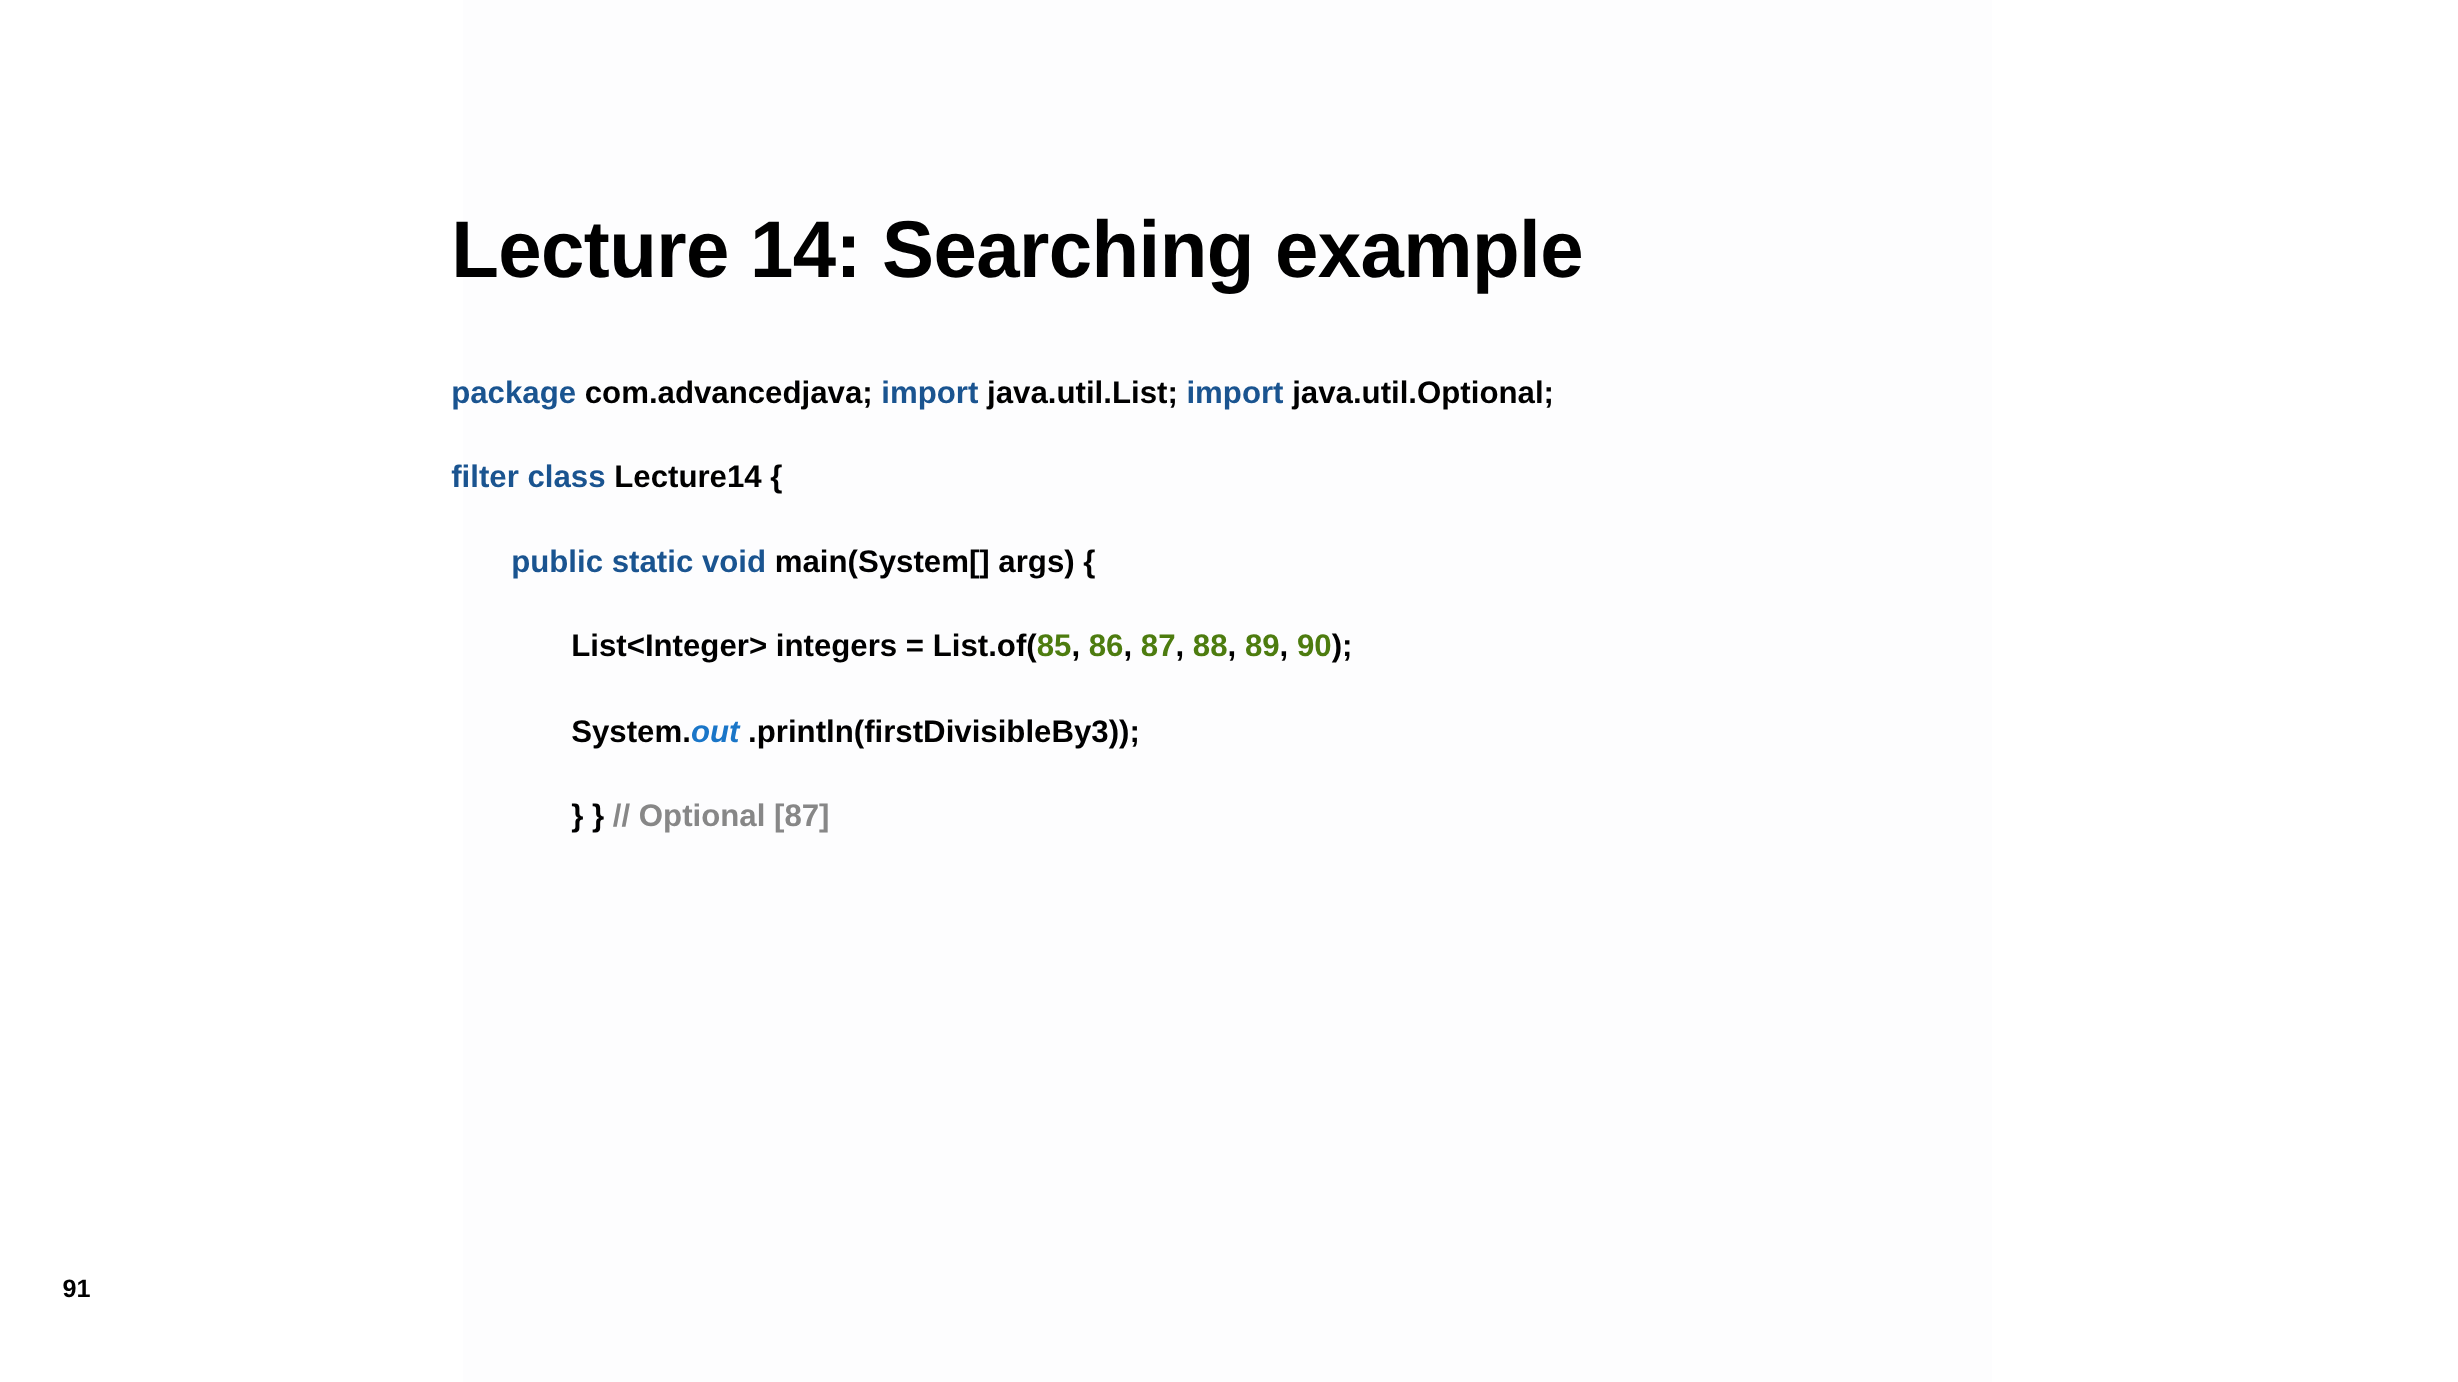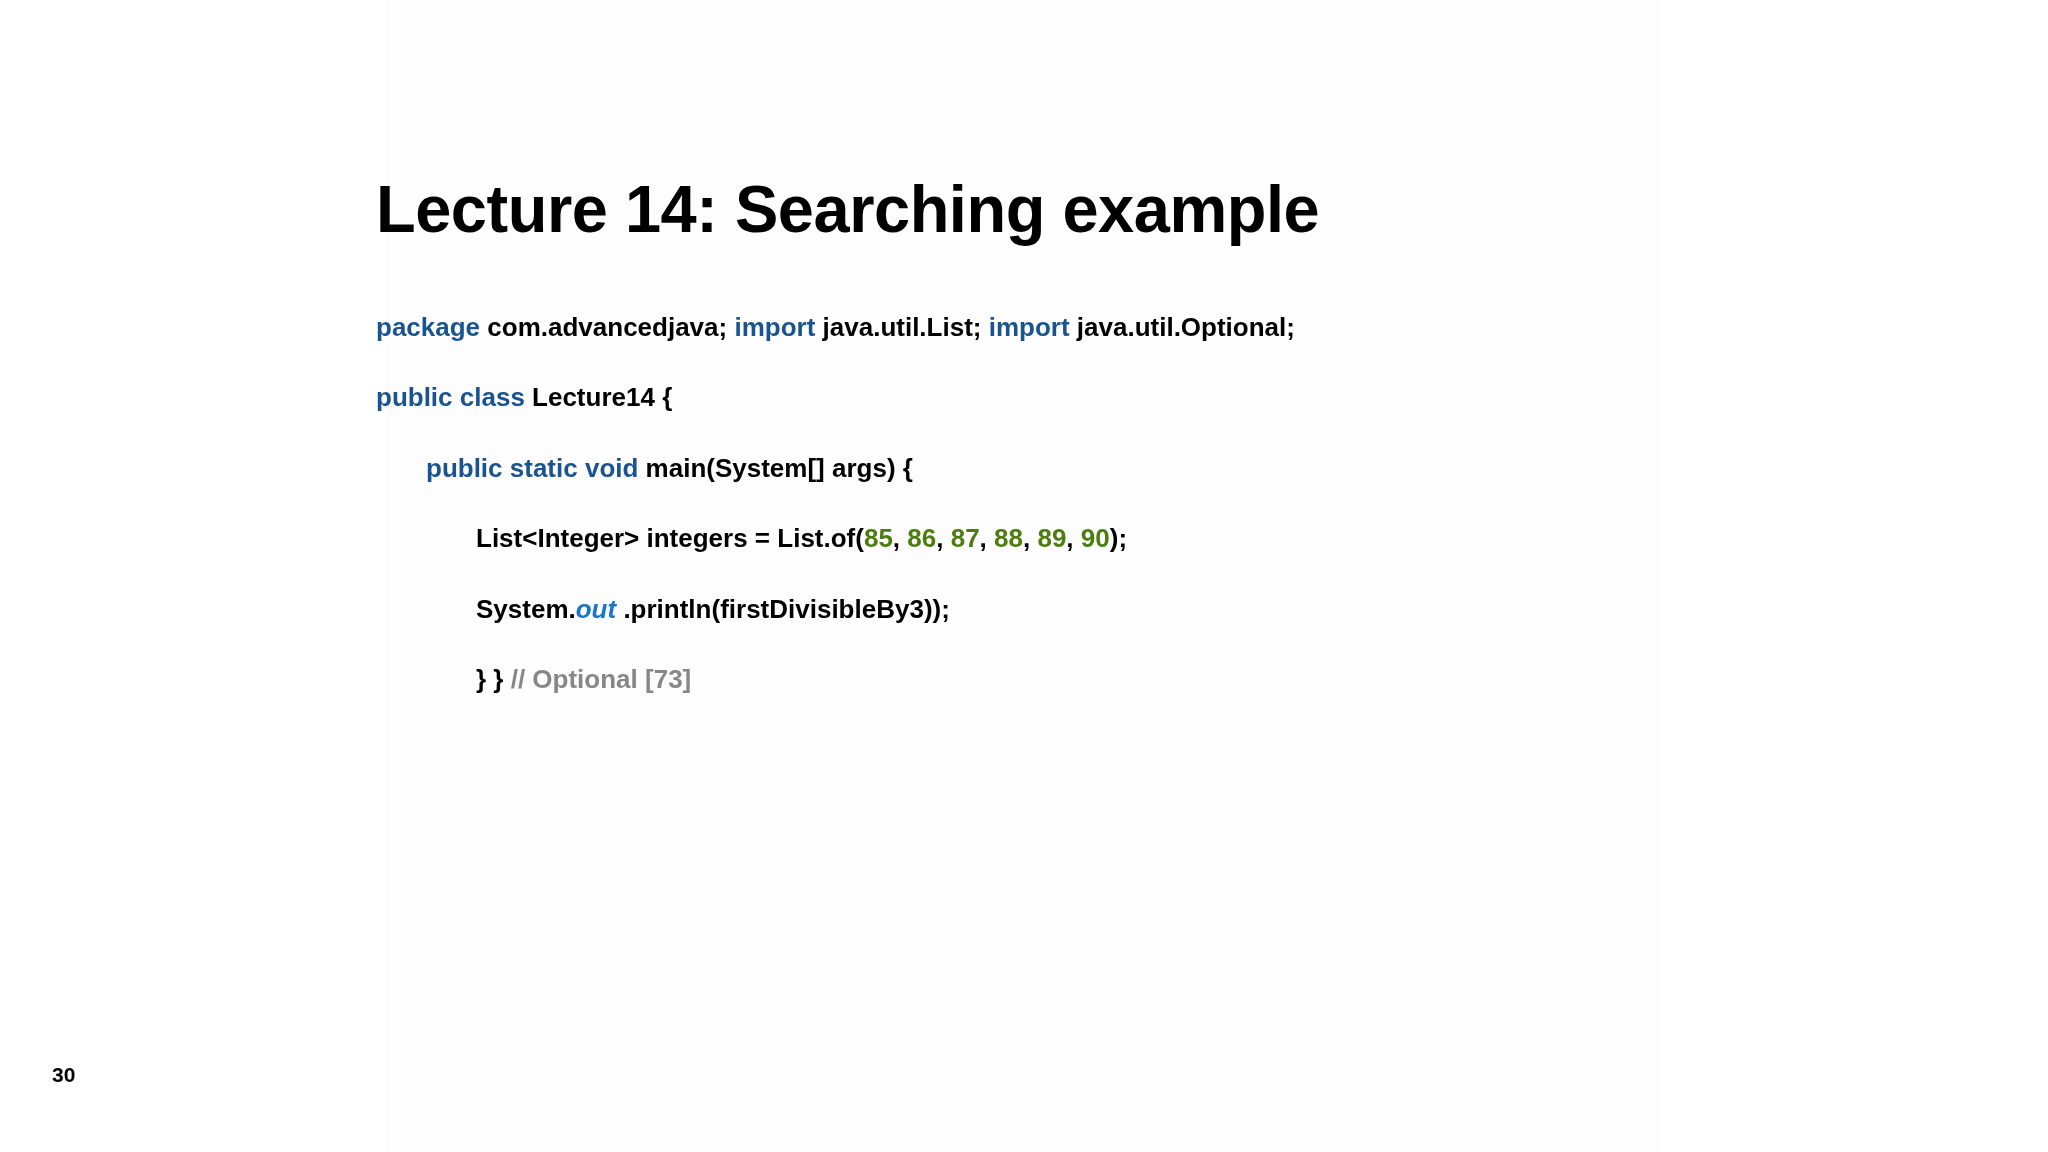--- a/index.html
+++ b/index.html
@@ -110,29 +110,29 @@
 <div id="slide">
 
   <div class="code-panel-bg"></div>
 
   <h1 class="slide-title">Lecture 14: Searching example</h1>
 
   <div class="code-block">
 
     <div class="code-line wrapper indent-0 gap-lg"><span class="kw">package</span><span class="plain"> com.advancedjava;</span><span class="plain">  </span><span class="kw">import</span><span class="plain"> java.util.List; </span><span class="kw">import</span><span class="plain"> java.util.Optional;</span></div>
 
-    <div class="code-line indent-0 gap-lg"><span class="kw">public class</span><span class="plain"> Lecture14 {</span></div>
+    <div class="code-line indent-0 gap-lg"><span class="kw">filter class</span><span class="plain"> Lecture14 {</span></div>
 
     <div class="code-line indent-1 gap-lg"><span class="kw">public static void</span><span class="plain"> main(System[] args) {</span></div>
 
     <div class="code-line indent-2 gap-lg"><span class="plain">List&lt;Integer&gt; integers = List.of(</span><span class="num">85</span><span class="plain">, </span><span class="num">86</span><span class="plain">, </span><span class="num">87</span><span class="plain">, </span><span class="num">88</span><span class="plain">, </span><span class="num">89</span><span class="plain">, </span><span class="num">90</span><span class="plain">);</span></div>
 
 
     <div class="code-line indent-2 gap-lg"><span class="plain">System.</span><span class="fieldit">out</span><span class="plain"> .println(firstDivisibleBy3));</span></div>
 
-    <div class="code-line indent-2"><span class="plain">} } </span><span class="comment">// Optional [73]</span></div>
+    <div class="code-line indent-2"><span class="plain">} } </span><span class="comment">// Optional [87]</span></div>
 
   </div>
 
-  <div class="page-number">30</div>
+  <div class="page-number">91</div>
 
 
 </div>
 
 </body></html>

